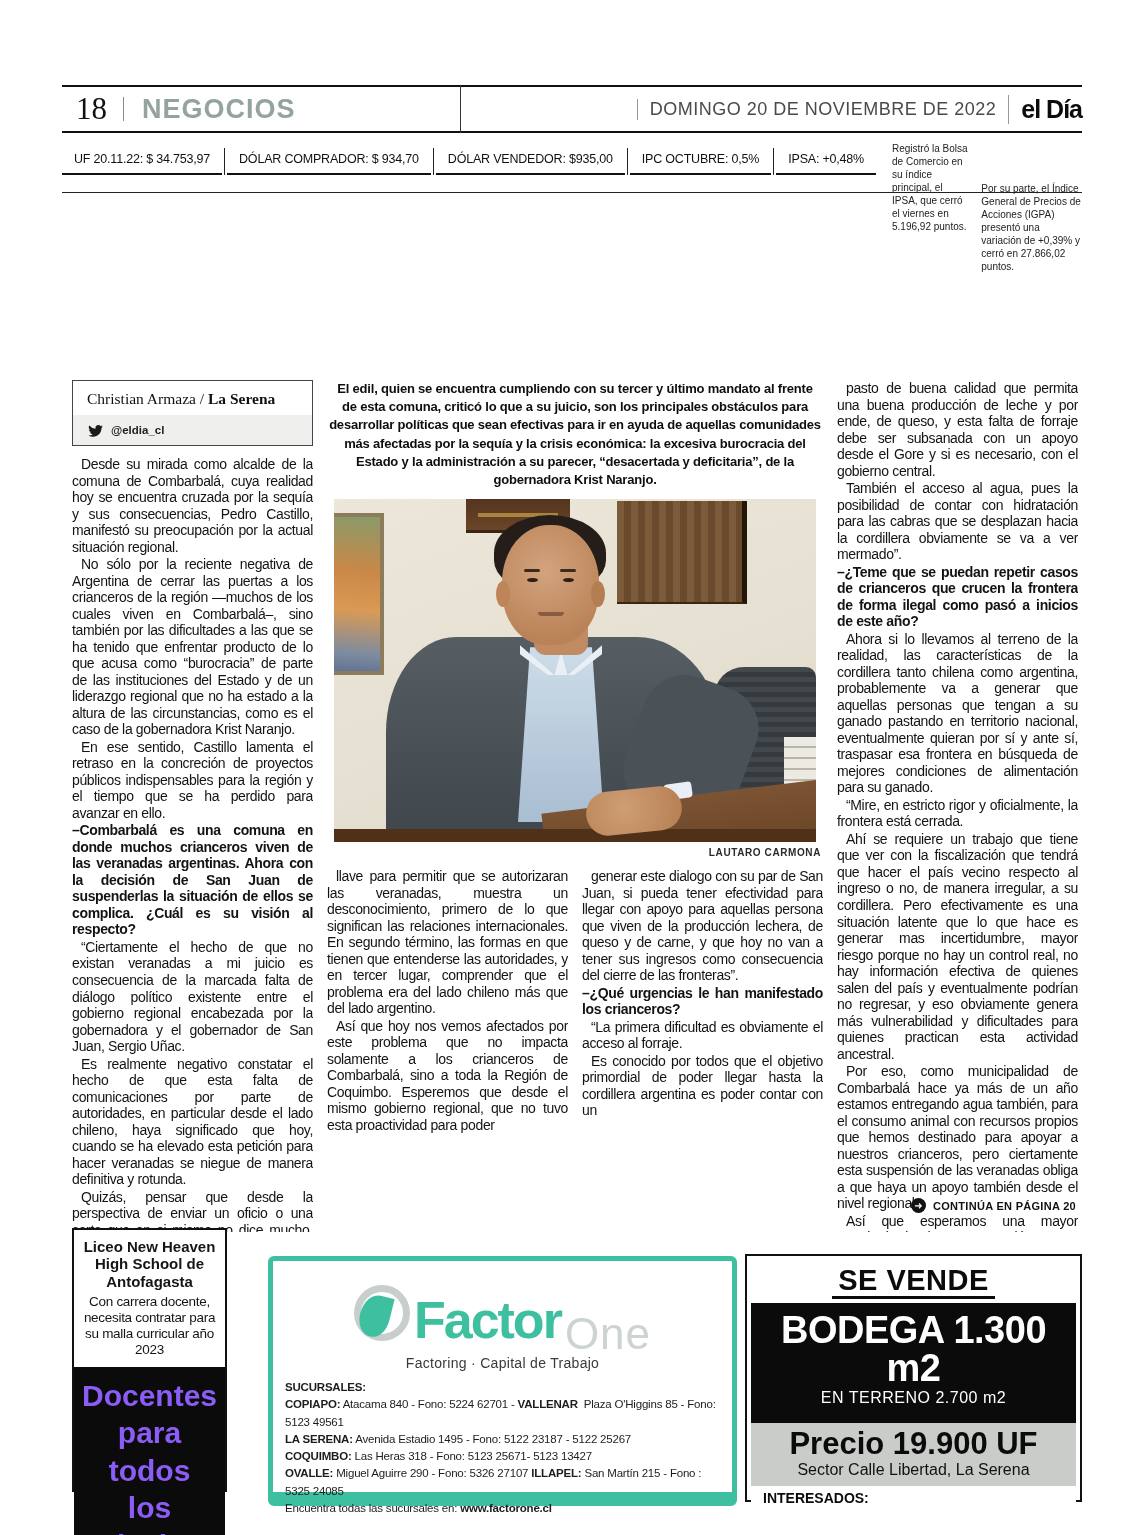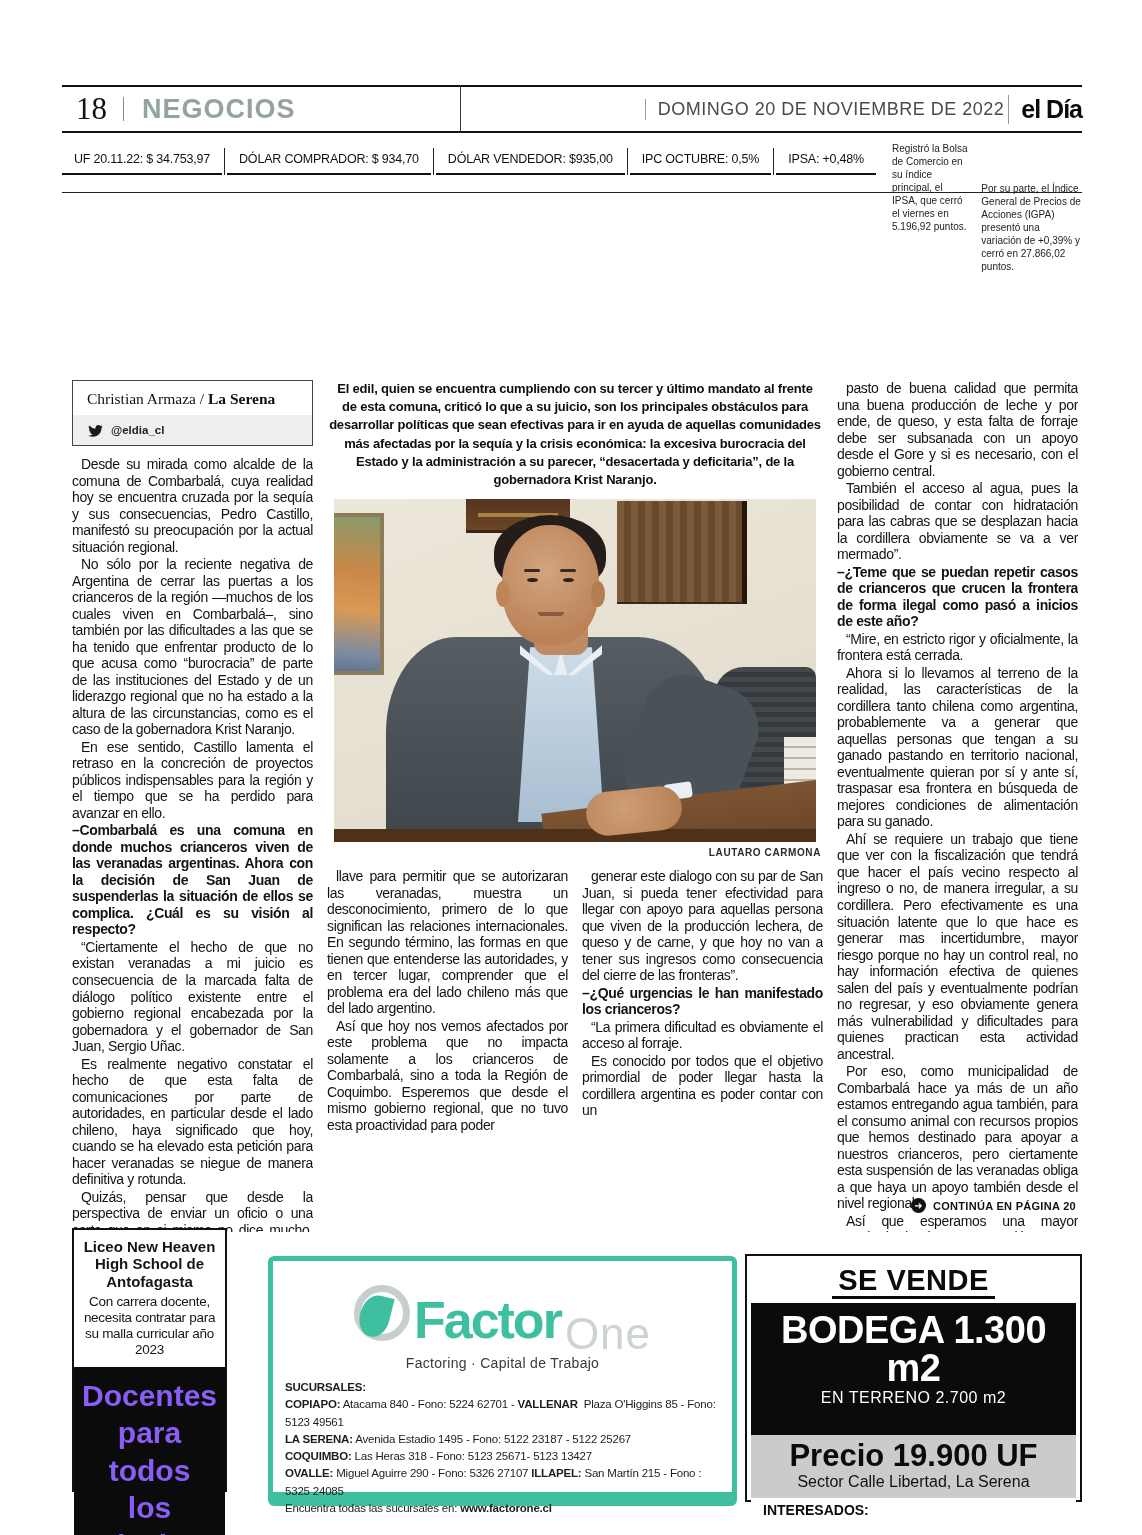--- a/index.html
+++ b/index.html
@@ -10,21 +10,21 @@
   *{margin:0;padding:0;box-sizing:border-box;}
   body{background:#fff;font-family:"Liberation Sans",sans-serif;color:#151515;}
   .page{position:relative;width:1142px;height:1535px;background:#fff;overflow:hidden;margin:0 auto;}
 
   
   .header{position:absolute;left:62px;right:60px;top:85px;height:48px;border-top:2px solid #111;border-bottom:2px solid #111;display:flex;align-items:center;}
   .pageno{font-family:"Liberation Serif",serif;font-size:31px;color:#111;padding-left:14px;}
   .pageno-sep{width:1px;height:24px;background:#888;margin:0 18px 0 16px;}
   .section{font-size:27px;font-weight:bold;letter-spacing:1px;color:var(--section_label);}
   .header-div{position:absolute;left:398px;top:-2px;bottom:-2px;width:1px;background:#333;}
-  .header-right{margin-left:auto;display:flex;align-items:center;gap:4px;}
+  .header-right{margin-left:auto;display:flex;align-items:center;gap:12px;}
   .date{font-size:18px;color:#4a4a4a;letter-spacing:.5px;border-left:1px solid #999;padding-left:12px;}
   .masthead{font-size:25px;font-weight:bold;letter-spacing:-1px;color:#0c0c0c;border-left:1px solid #999;padding-left:12px;}
 
   
   .ticker{position:absolute;left:62px;right:60px;top:140px;height:48px;display:flex;align-items:flex-start;}
   .ticker-items{display:flex;align-items:stretch;margin-top:8px;}
   .ticker-item{font-size:12.5px;letter-spacing:-.2px;color:#111;padding:4px 12px 7px 12px;border-bottom:2px solid #111;white-space:nowrap;}
   .ticker-sep{width:1px;background:#222;margin:0 2px;}
   .ticker-note{font-size:10px;line-height:1.3;color:#222;font-weight:500;margin-top:2px;}
   .note1{width:152px;margin-left:16px;}
@@ -104,21 +104,21 @@
   .factor-tagline{text-align:center;font-size:14px;color:#3a3a3a;letter-spacing:.3px;margin:10px 0 8px;}
   .sucursales{font-size:11.5px;line-height:1.5;color:#1d1d1d;letter-spacing:-.2px;}
   .sucursales .lbl{font-weight:bold;}
   .sucursales div span{white-space:pre-wrap;}
 
   .ad-bodega{position:absolute;left:745px;top:1254px;width:337px;height:248px;border:2px solid #111;background:#fff;padding:4px;}
   .adb-inner{height:100%;display:flex;flex-direction:column;background:#0b0b0b;}
   .adb-header{background:#fff;text-align:center;padding:4px 0 6px;}
   .adb-header span{font-size:29px;font-weight:bold;letter-spacing:.5px;color:#0b0b0b;border-bottom:3px solid #0b0b0b;padding:0 6px;}
   .adb-title{color:#fff;text-align:center;font-size:38px;font-weight:bold;letter-spacing:-.5px;line-height:1;padding-top:8px;}
-  .adb-sub{color:#fff;text-align:center;font-size:16px;letter-spacing:.5px;padding:2px 0 28px;}
+  .adb-sub{color:#fff;text-align:center;font-size:16px;letter-spacing:.5px;padding:2px 0 16px;}
   .adb-price-band{background:#c9ccc8;text-align:center;padding:5px 0 7px;}
   .adb-price{font-size:31px;font-weight:bold;color:#0b0b0b;line-height:1.05;}
   .adb-loc{font-size:16px;color:#111;}
   .adb-interes{background:#fff;font-size:14px;font-weight:bold;color:#0b0b0b;padding:4px 0 4px 12px;}
   .adb-contact{color:#fff;text-align:center;font-size:20px;font-weight:bold;letter-spacing:-.2px;padding:6px 0;flex:1;display:flex;align-items:center;justify-content:center;}
 </style>
 </head>
 <body>
 
 <div class="page">
@@ -218,22 +218,22 @@
             <p>“La primera dificultad es obviamente el acceso al forraje.</p>
             <p>Es conocido por todos que el objetivo primordial de poder llegar hasta la cordillera argentina es poder contar con un</p>
           </div>
       </div>
     </div>
 
     <div class="colcell bodytext">
         <p>pasto de buena calidad que permita una buena producción de leche y por ende, de queso, y esta falta de forraje debe ser subsanada con un apoyo desde el Gore y si es necesario, con el gobierno central.</p>
         <p>También el acceso al agua, pues la posibilidad de contar con hidratación para las cabras que se desplazan hacia la cordillera obviamente se va a ver mermado”.</p>
         <p class="q">–¿Teme que se puedan repetir casos de crianceros que crucen la frontera de forma ilegal como pasó a inicios de este año?</p>
+        <p>Ahora si lo llevamos al terreno de la realidad, las características de la cordillera tanto chilena como argentina, probablemente va a generar que aquellas personas que tengan a su ganado pastando en territorio nacional, eventualmente quieran por sí y ante sí, traspasar esa frontera en búsqueda de mejores condiciones de alimentación para su ganado.</p>
         <p>“Mire, en estricto rigor y oficialmente, la frontera está cerrada.</p>
-        <p>Ahora si lo llevamos al terreno de la realidad, las características de la cordillera tanto chilena como argentina, probablemente va a generar que aquellas personas que tengan a su ganado pastando en territorio nacional, eventualmente quieran por sí y ante sí, traspasar esa frontera en búsqueda de mejores condiciones de alimentación para su ganado.</p>
         <p>Ahí se requiere un trabajo que tiene que ver con la fiscalización que tendrá que hacer el país vecino respecto al ingreso o no, de manera irregular, a su cordillera. Pero efectivamente es una situación latente que lo que hace es generar mas incertidumbre, mayor riesgo porque no hay un control real, no hay información efectiva de quienes salen del país y eventualmente podrían no regresar, y eso obviamente genera más vulnerabilidad y dificultades para quienes practican esta actividad ancestral.</p>
         <p>Por eso, como municipalidad de Combarbalá hace ya más de un año estamos entregando agua también, para el consumo animal con recursos propios que hemos destinado para apoyar a nuestros crianceros, pero ciertamente esta suspensión de las veranadas obliga a que haya un apoyo también desde el nivel regional.</p>
         <p>Así que esperamos una mayor prontitud de lo que ocurrió en su momento con</p>
       </div>
   </div>
 
   <div class="continues">
     <span class="cont-arrow">➜</span>
     <span class="cont-text">CONTINÚA EN PÁGINA 20</span>
   </div>

